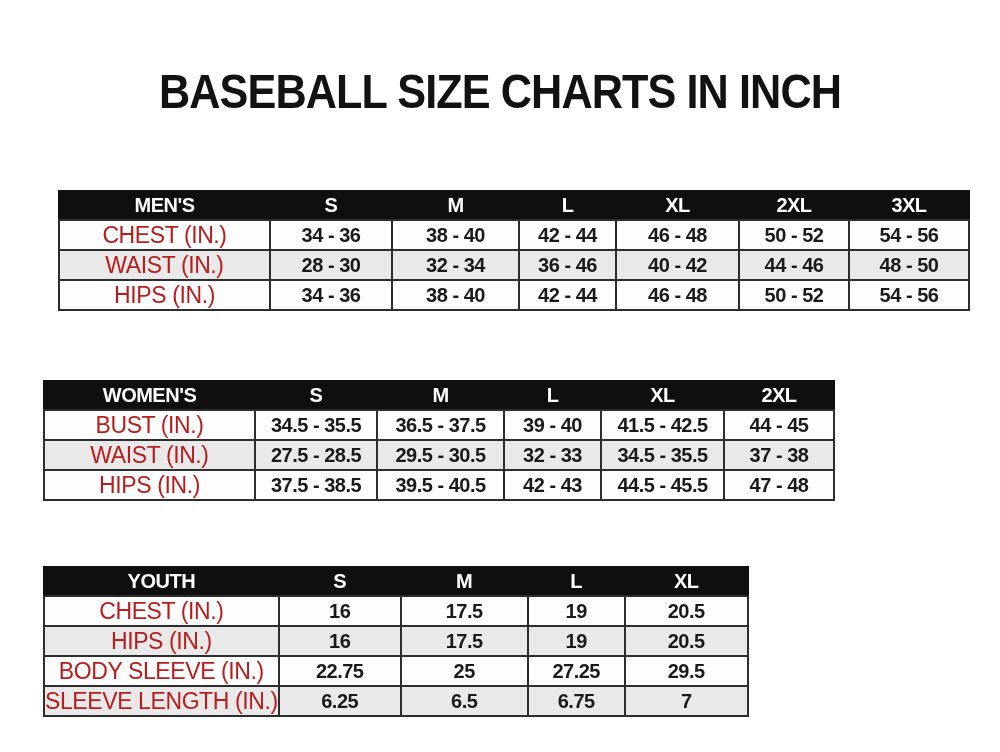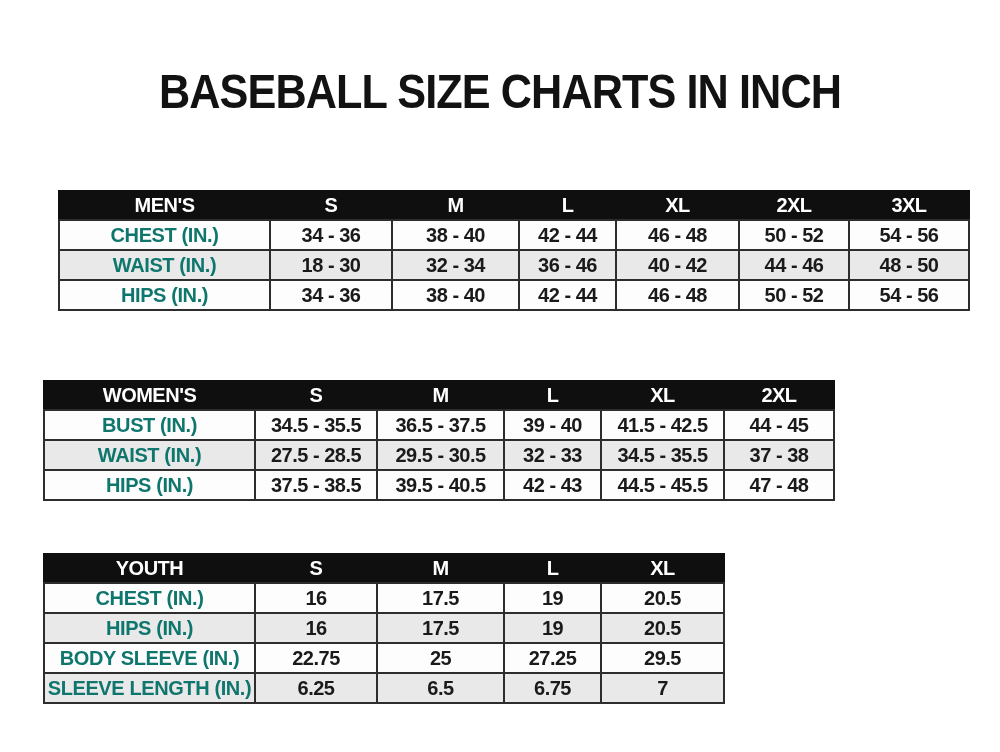--- a/index.html
+++ b/index.html
@@ -26,21 +26,21 @@
     letter-spacing: -1px;
     transform: scaleX(0.9);
     white-space: nowrap;
   }
   .size-table-host {
     position: absolute;
     left: 43px;
   }
   .size-table-host.mens   { top: 190px; padding-left: 15px; }
   .size-table-host.womens { top: 380px; }
-  .size-table-host.youth  { top: 553px; }
+  .size-table-host.youth  { top: 566px; }
 
   table.size-table {
     border-collapse: collapse;
     table-layout: fixed;
   }
   table.size-table th,
   table.size-table td {
     border: 2px solid #2d2d2d;
     text-align: center;
     vertical-align: middle;
@@ -52,23 +52,23 @@
     background: #0f0f0f;
     color: #ffffff;
     height: 27px;
     font-size: 20px;
     font-weight: bold;
     letter-spacing: -0.5px;
     border-color: #0f0f0f;
     border-bottom-color: #2d2d2d;
   }
   table.size-table tbody th {
-    font-size: 20px;
-    font-weight: bold;
-    color: #0f766e;
+    font-size: 23px;
+    font-weight: normal;
+    color: #b91c1c;
     letter-spacing: -0.4px;
     height: 28px;
   }
   table.size-table tbody td {
     font-size: 20px;
     font-weight: bold;
     color: #1a1a1a;
     letter-spacing: -0.5px;
     height: 28px;
   }
@@ -107,21 +107,21 @@
           <th>CHEST (IN.)</th>
           <td>34 - 36</td>
           <td>38 - 40</td>
           <td>42 - 44</td>
           <td>46 - 48</td>
           <td>50 - 52</td>
           <td>54 - 56</td>
         </tr>
         <tr>
           <th>WAIST (IN.)</th>
-          <td>18 - 30</td>
+          <td>28 - 30</td>
           <td>32 - 34</td>
           <td>36 - 46</td>
           <td>40 - 42</td>
           <td>44 - 46</td>
           <td>48 - 50</td>
         </tr>
         <tr>
           <th>HIPS (IN.)</th>
           <td>34 - 36</td>
           <td>38 - 40</td>

